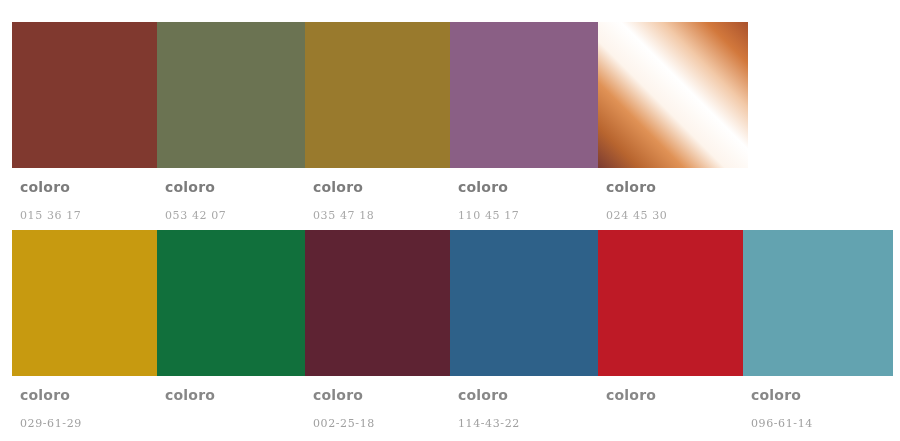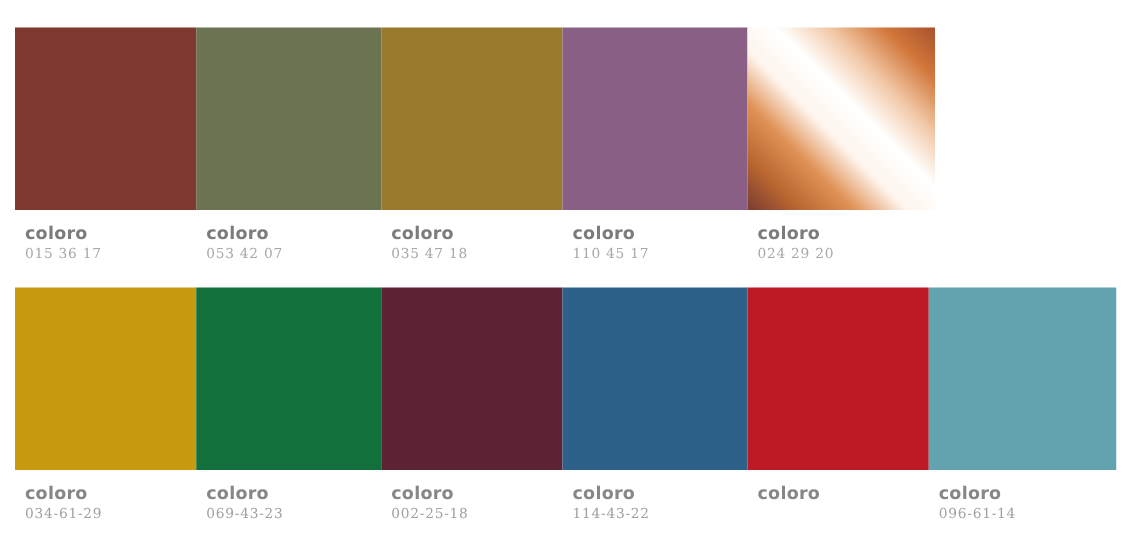--- a/index.html
+++ b/index.html
@@ -84,21 +84,21 @@
   }
 
   .color-code {
     display: block;
     font-family: "DejaVu Serif", serif;
     font-size: 11px;
     font-weight: normal;
     letter-spacing: 0.6px;
     color: #a8a8a8;
     line-height: 16px;
-    margin-top: 0;
+    margin-top: 13px;
     white-space: nowrap;
   }
 
   .row-2 .brand-name { color: #878787; }
   .row-2 .color-code { color: #a0a0a0; }
 </style>
 </head>
 <body>
 
 <div class="palette-page">
@@ -142,21 +142,21 @@
         </div>
         <div class="label-cell" style="width: 148px;">
           <div class="label-inner">
             <span class="brand-name">coloro</span>
             <span class="color-code">110 45 17</span>
           </div>
         </div>
         <div class="label-cell" style="width: 150px;">
           <div class="label-inner">
             <span class="brand-name">coloro</span>
-            <span class="color-code">024 29 20</span>
+            <span class="color-code">024 45 30</span>
           </div>
         </div>
       </div>
   </div>
 
   <div class="palette-row row-2" id="row-2">
     <div class="swatch-strip" id="row-2-swatches" style="padding-left: 12px;">
         <div class="swatch-cell" style="width: 145px;">
           <div class="swatch-color" style="background: rgb(199, 154, 16);"></div>
         </div>
@@ -173,27 +173,26 @@
           <div class="swatch-color" style="background: rgb(190, 26, 38);"></div>
         </div>
         <div class="swatch-cell" style="width: 150px;">
           <div class="swatch-color" style="background: rgb(99, 163, 176);"></div>
         </div>
       </div>
     <div class="labels-strip" id="row-2-labels" style="padding-left: 12px;">
         <div class="label-cell" style="width: 145px;">
           <div class="label-inner">
             <span class="brand-name">coloro</span>
-            <span class="color-code">034-61-29</span>
-          </div>
-        </div>
-        <div class="label-cell" style="width: 148px;">
-          <div class="label-inner">
-            <span class="brand-name">coloro</span>
-            <span class="color-code">069-43-23</span>
+            <span class="color-code">029-61-29</span>
+          </div>
+        </div>
+        <div class="label-cell" style="width: 148px;">
+          <div class="label-inner">
+            <span class="brand-name">coloro</span>
           </div>
         </div>
         <div class="label-cell" style="width: 145px;">
           <div class="label-inner">
             <span class="brand-name">coloro</span>
             <span class="color-code">002-25-18</span>
           </div>
         </div>
         <div class="label-cell" style="width: 148px;">
           <div class="label-inner">

